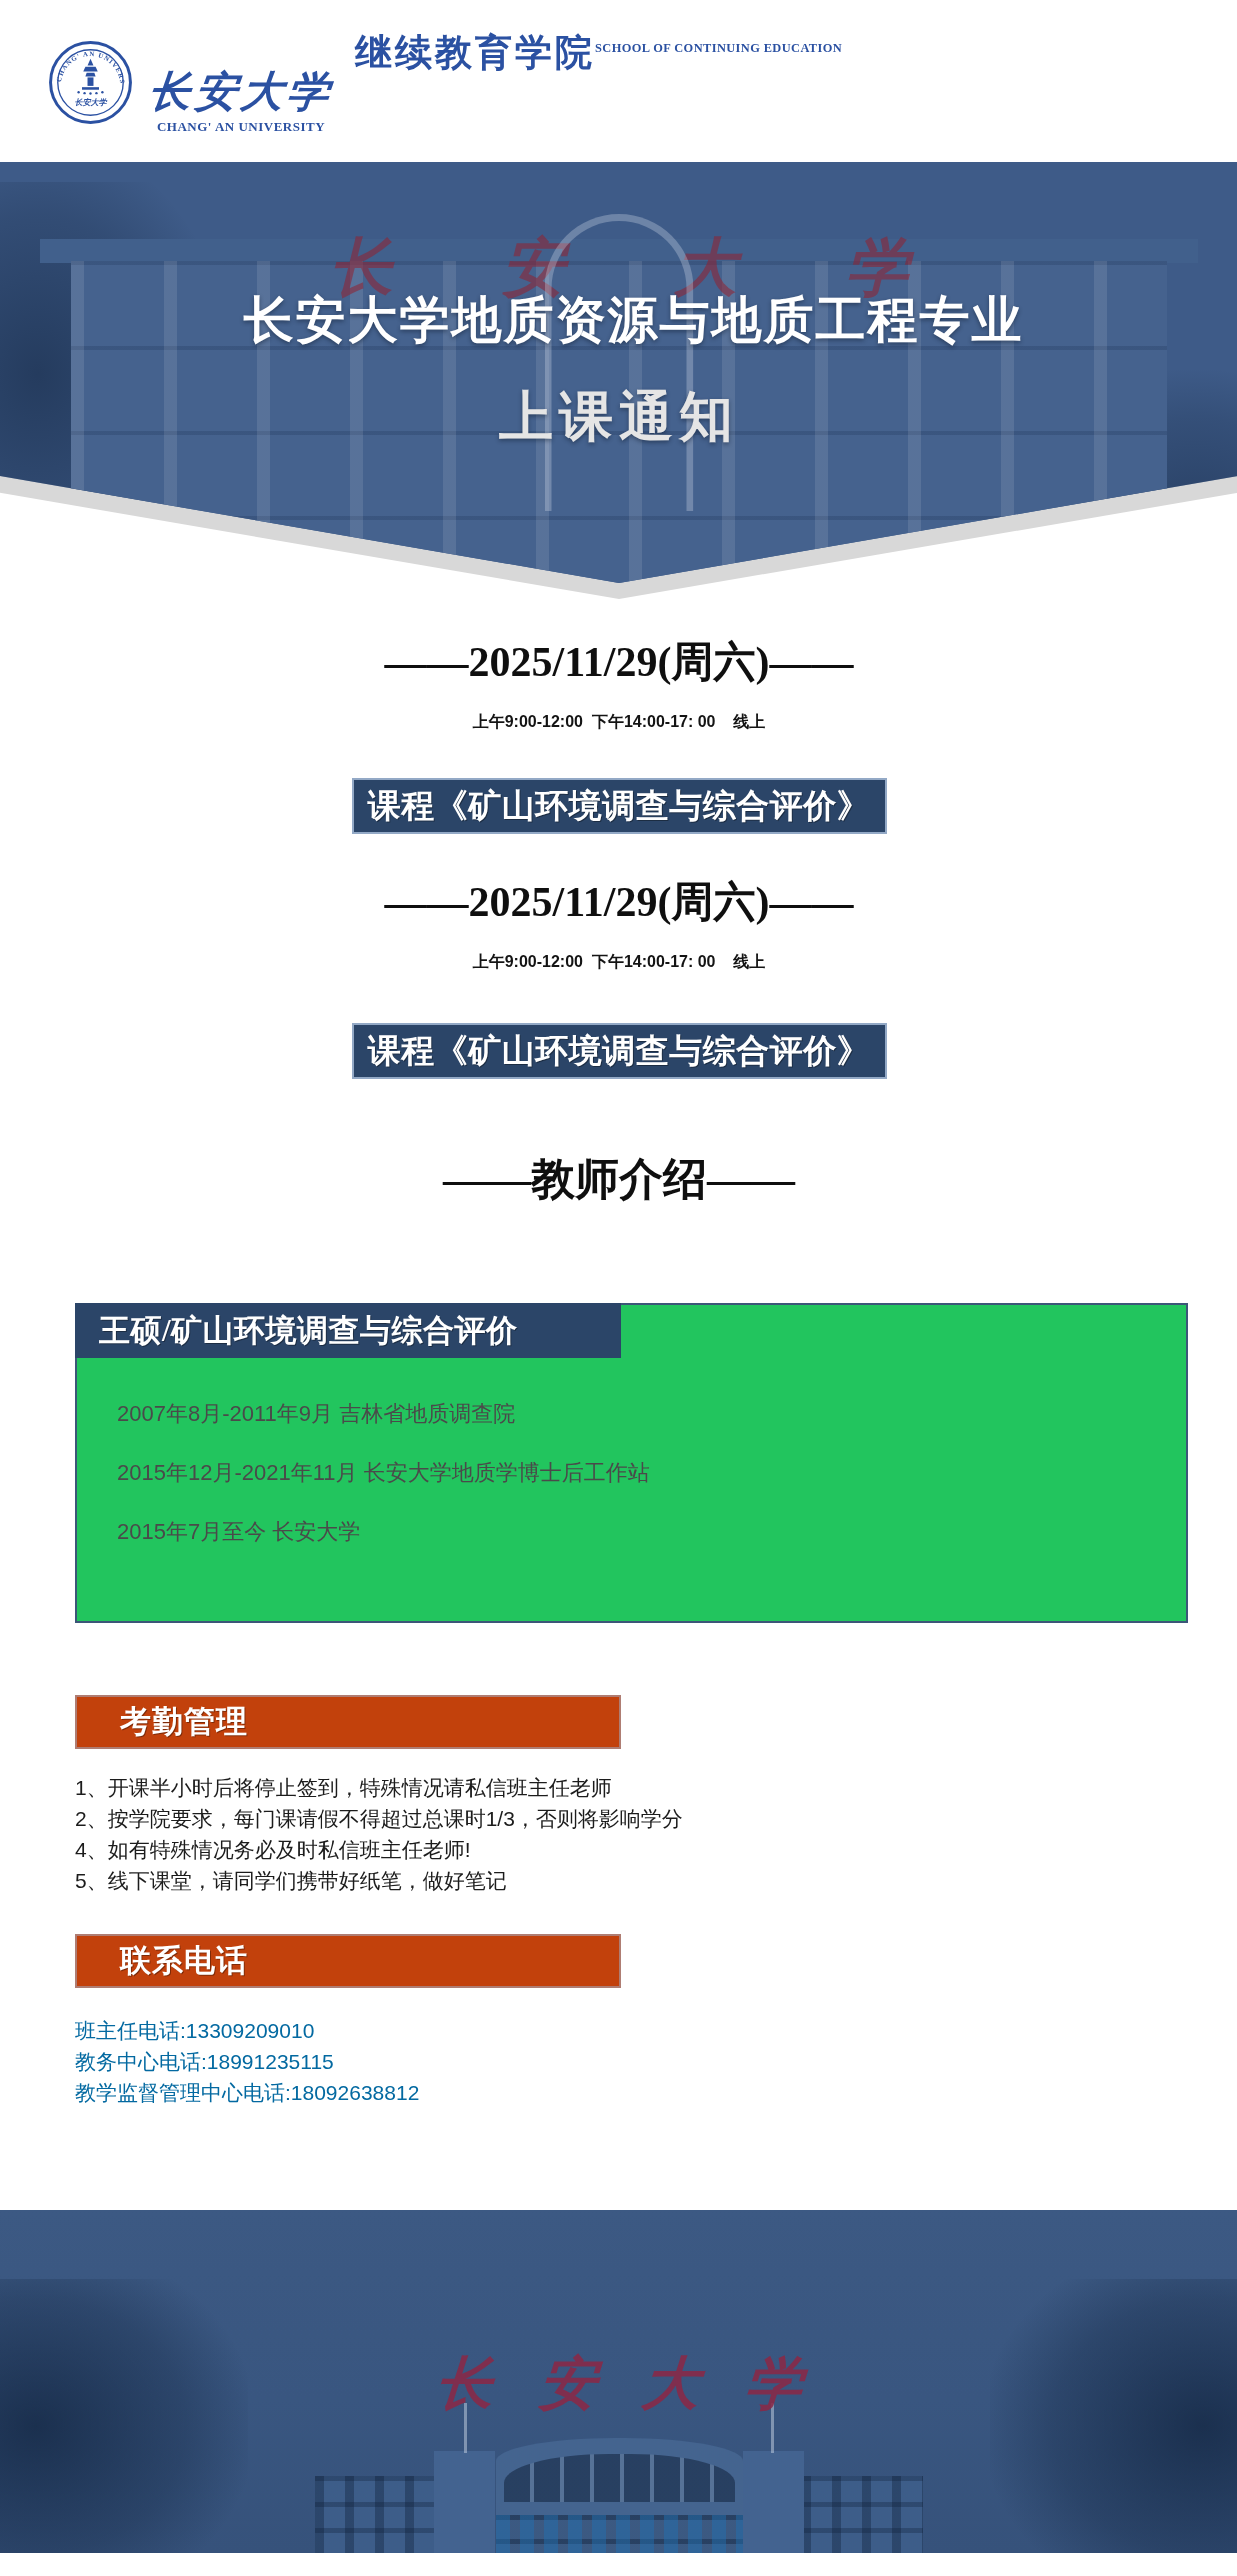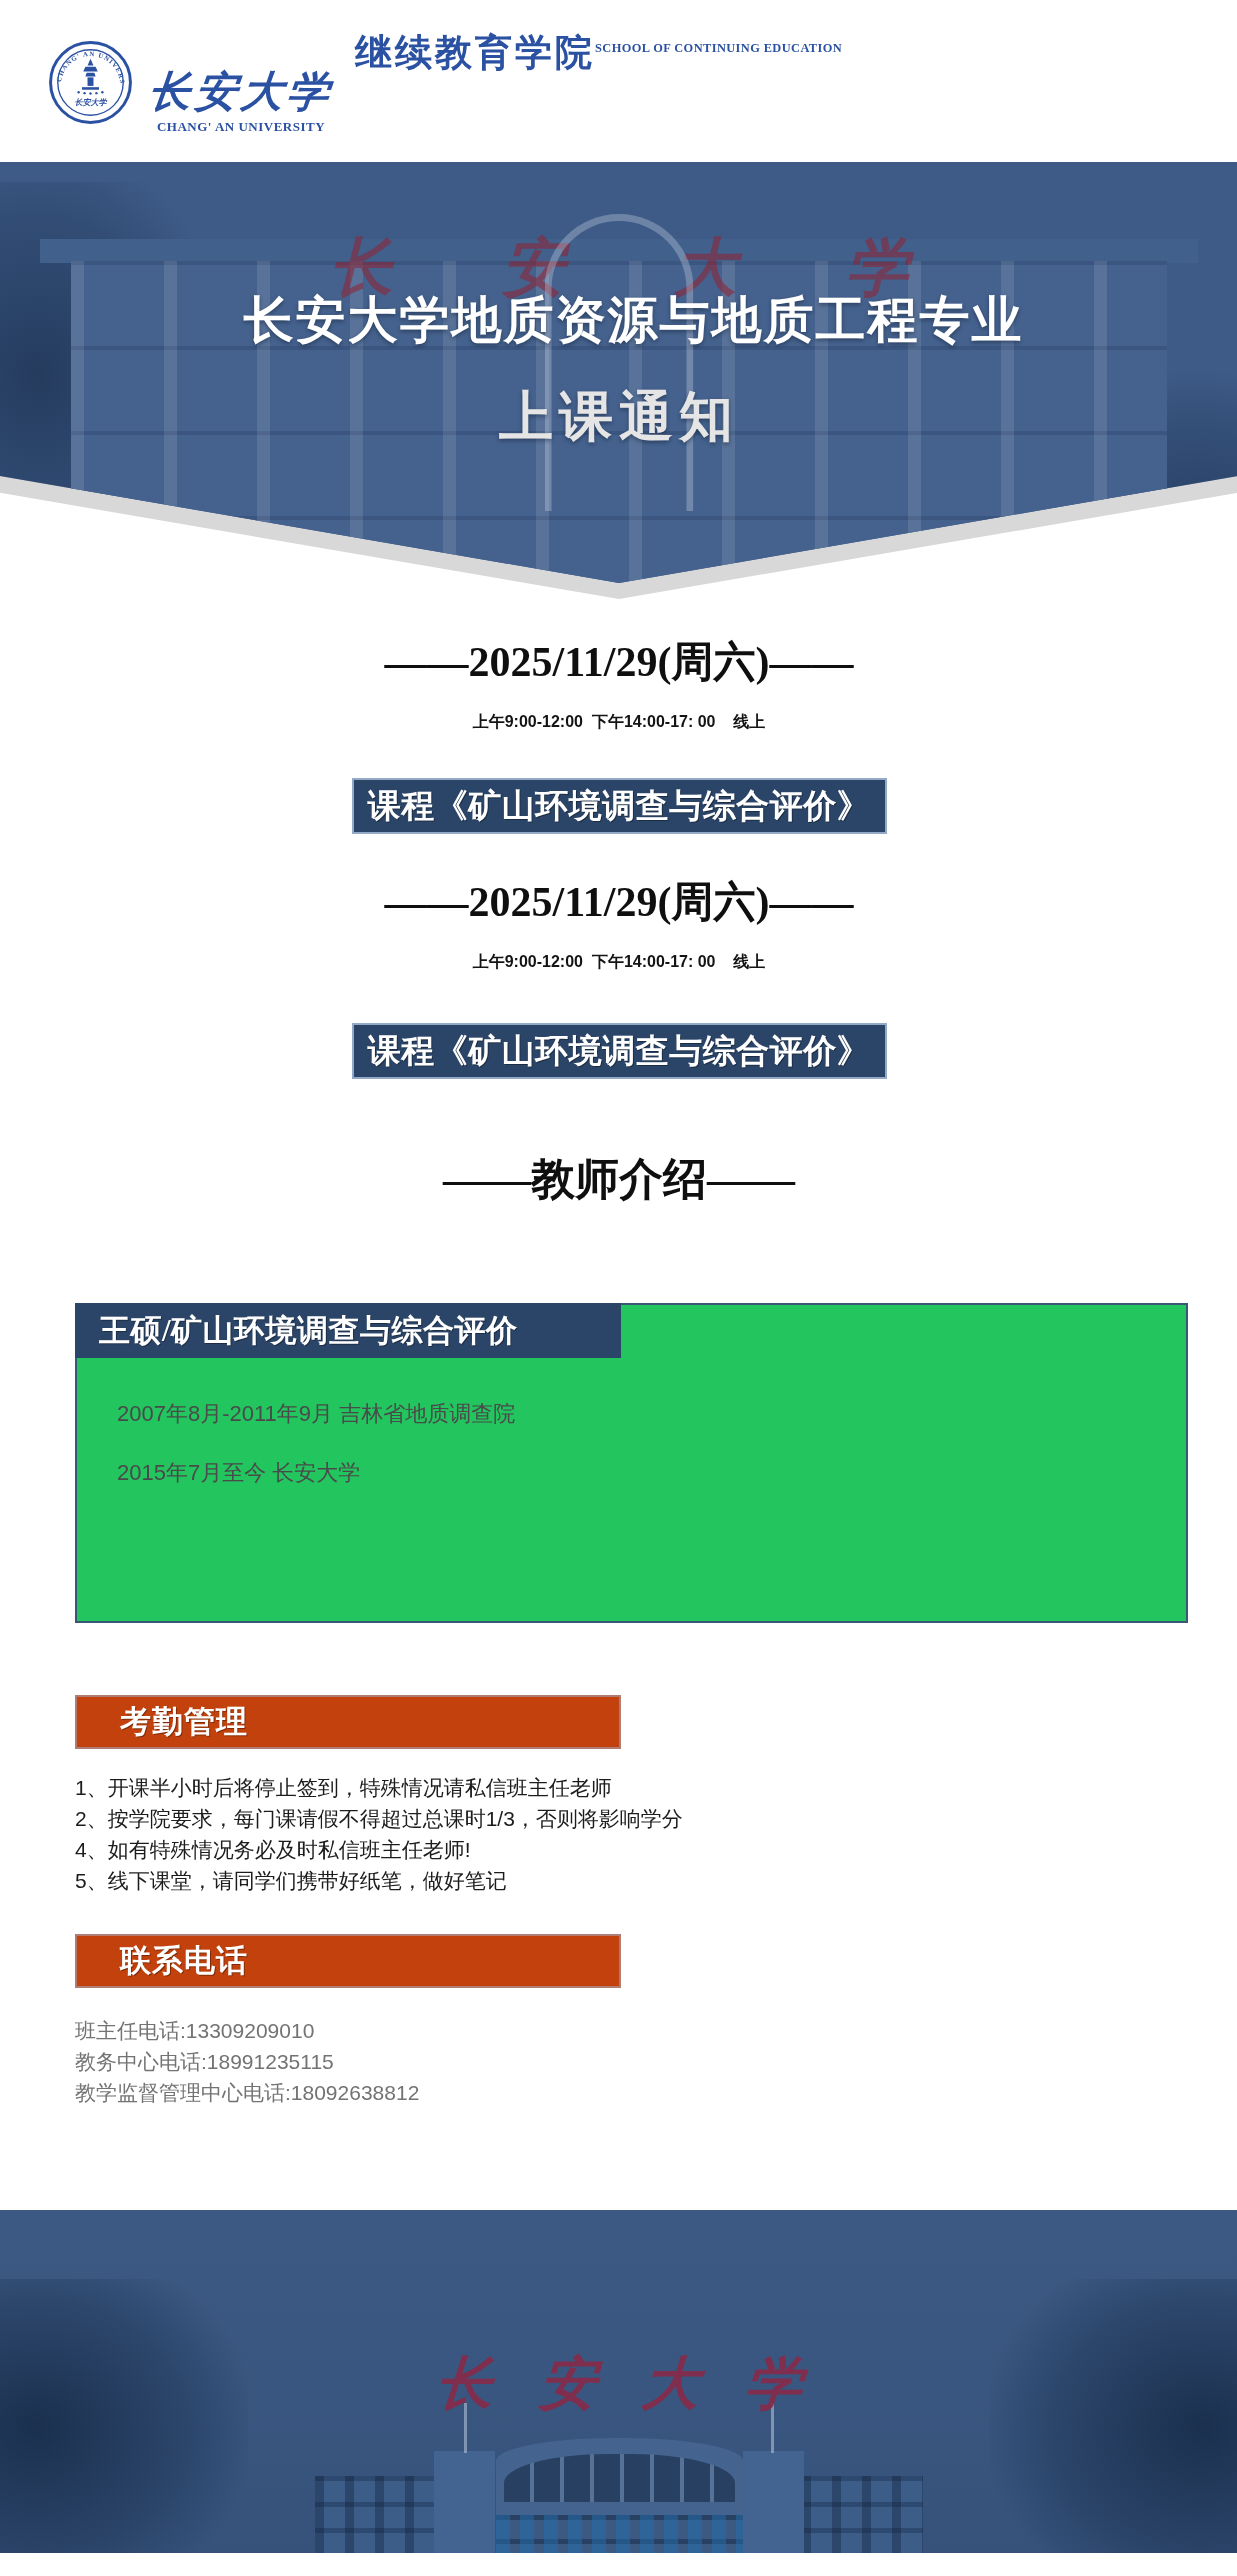--- a/index.html
+++ b/index.html
@@ -123,21 +123,21 @@
   .attendance-bar { margin-top:72px; }
   .contact-bar { margin-top:38px; }
   .section-bar span {
     font-family:"Liberation Serif","DejaVu Serif",serif; font-weight:900;
     font-size:31px; color:#ffffff; letter-spacing:1px; white-space:nowrap;
     text-shadow:1px 1px 0 rgba(0,0,0,0.35);
   }
   .rules-list { margin:23px 0 0 75px; list-style:none; }
   .rules-list li { font-size:21px; line-height:31px; color:#1c1c1c; }
   .contact-lines { margin:27px 0 0 75px; }
-  .contact-line { font-size:21px; line-height:31px; color:#737373; }
+  .contact-line { font-size:21px; line-height:31px; color:#0369a1; }
 
   
   .footer {
     position:relative; margin-top:102px; height:343px; overflow:hidden;
     background:linear-gradient(180deg,#3c5983 0%,#395680 55%,#36527b 100%);
   }
   .f-tree-left  { position:absolute; left:-79px;  top:69px; width:327px; height:327px;
     background:radial-gradient(ellipse at 35% 45%, rgba(14,32,58,0.7) 0%, rgba(14,32,58,0.3) 50%, rgba(14,32,58,0) 74%); }
   .f-tree-right { position:absolute; right:-79px; top:69px; width:327px; height:327px;
     background:radial-gradient(ellipse at 65% 45%, rgba(14,32,58,0.7) 0%, rgba(14,32,58,0.3) 50%, rgba(14,32,58,0) 74%); }
@@ -248,20 +248,21 @@
 </div>
 
 <h2 class="intro-heading">——教师介绍——</h2>
 
 <div class="teacher-card">
   <div class="card-tab">
     <span>王硕/矿山环境调查与综合评价</span>
   </div>
   <div class="card-body">
     <div class="card-item">2007年8月-2011年9月 吉林省地质调查院</div>
+    <div class="card-item">2015年12月-2021年11月 长安大学地质学博士后工作站</div>
     <div class="card-item">2015年7月至今 长安大学</div>
   </div>
 </div>
 
 <div class="section-bar attendance-bar">
   <span>考勤管理</span>
 </div>
 <ul class="rules-list">
   <li>1、开课半小时后将停止签到，特殊情况请私信班主任老师</li>
   <li>2、按学院要求，每门课请假不得超过总课时1/3，否则将影响学分</li>

